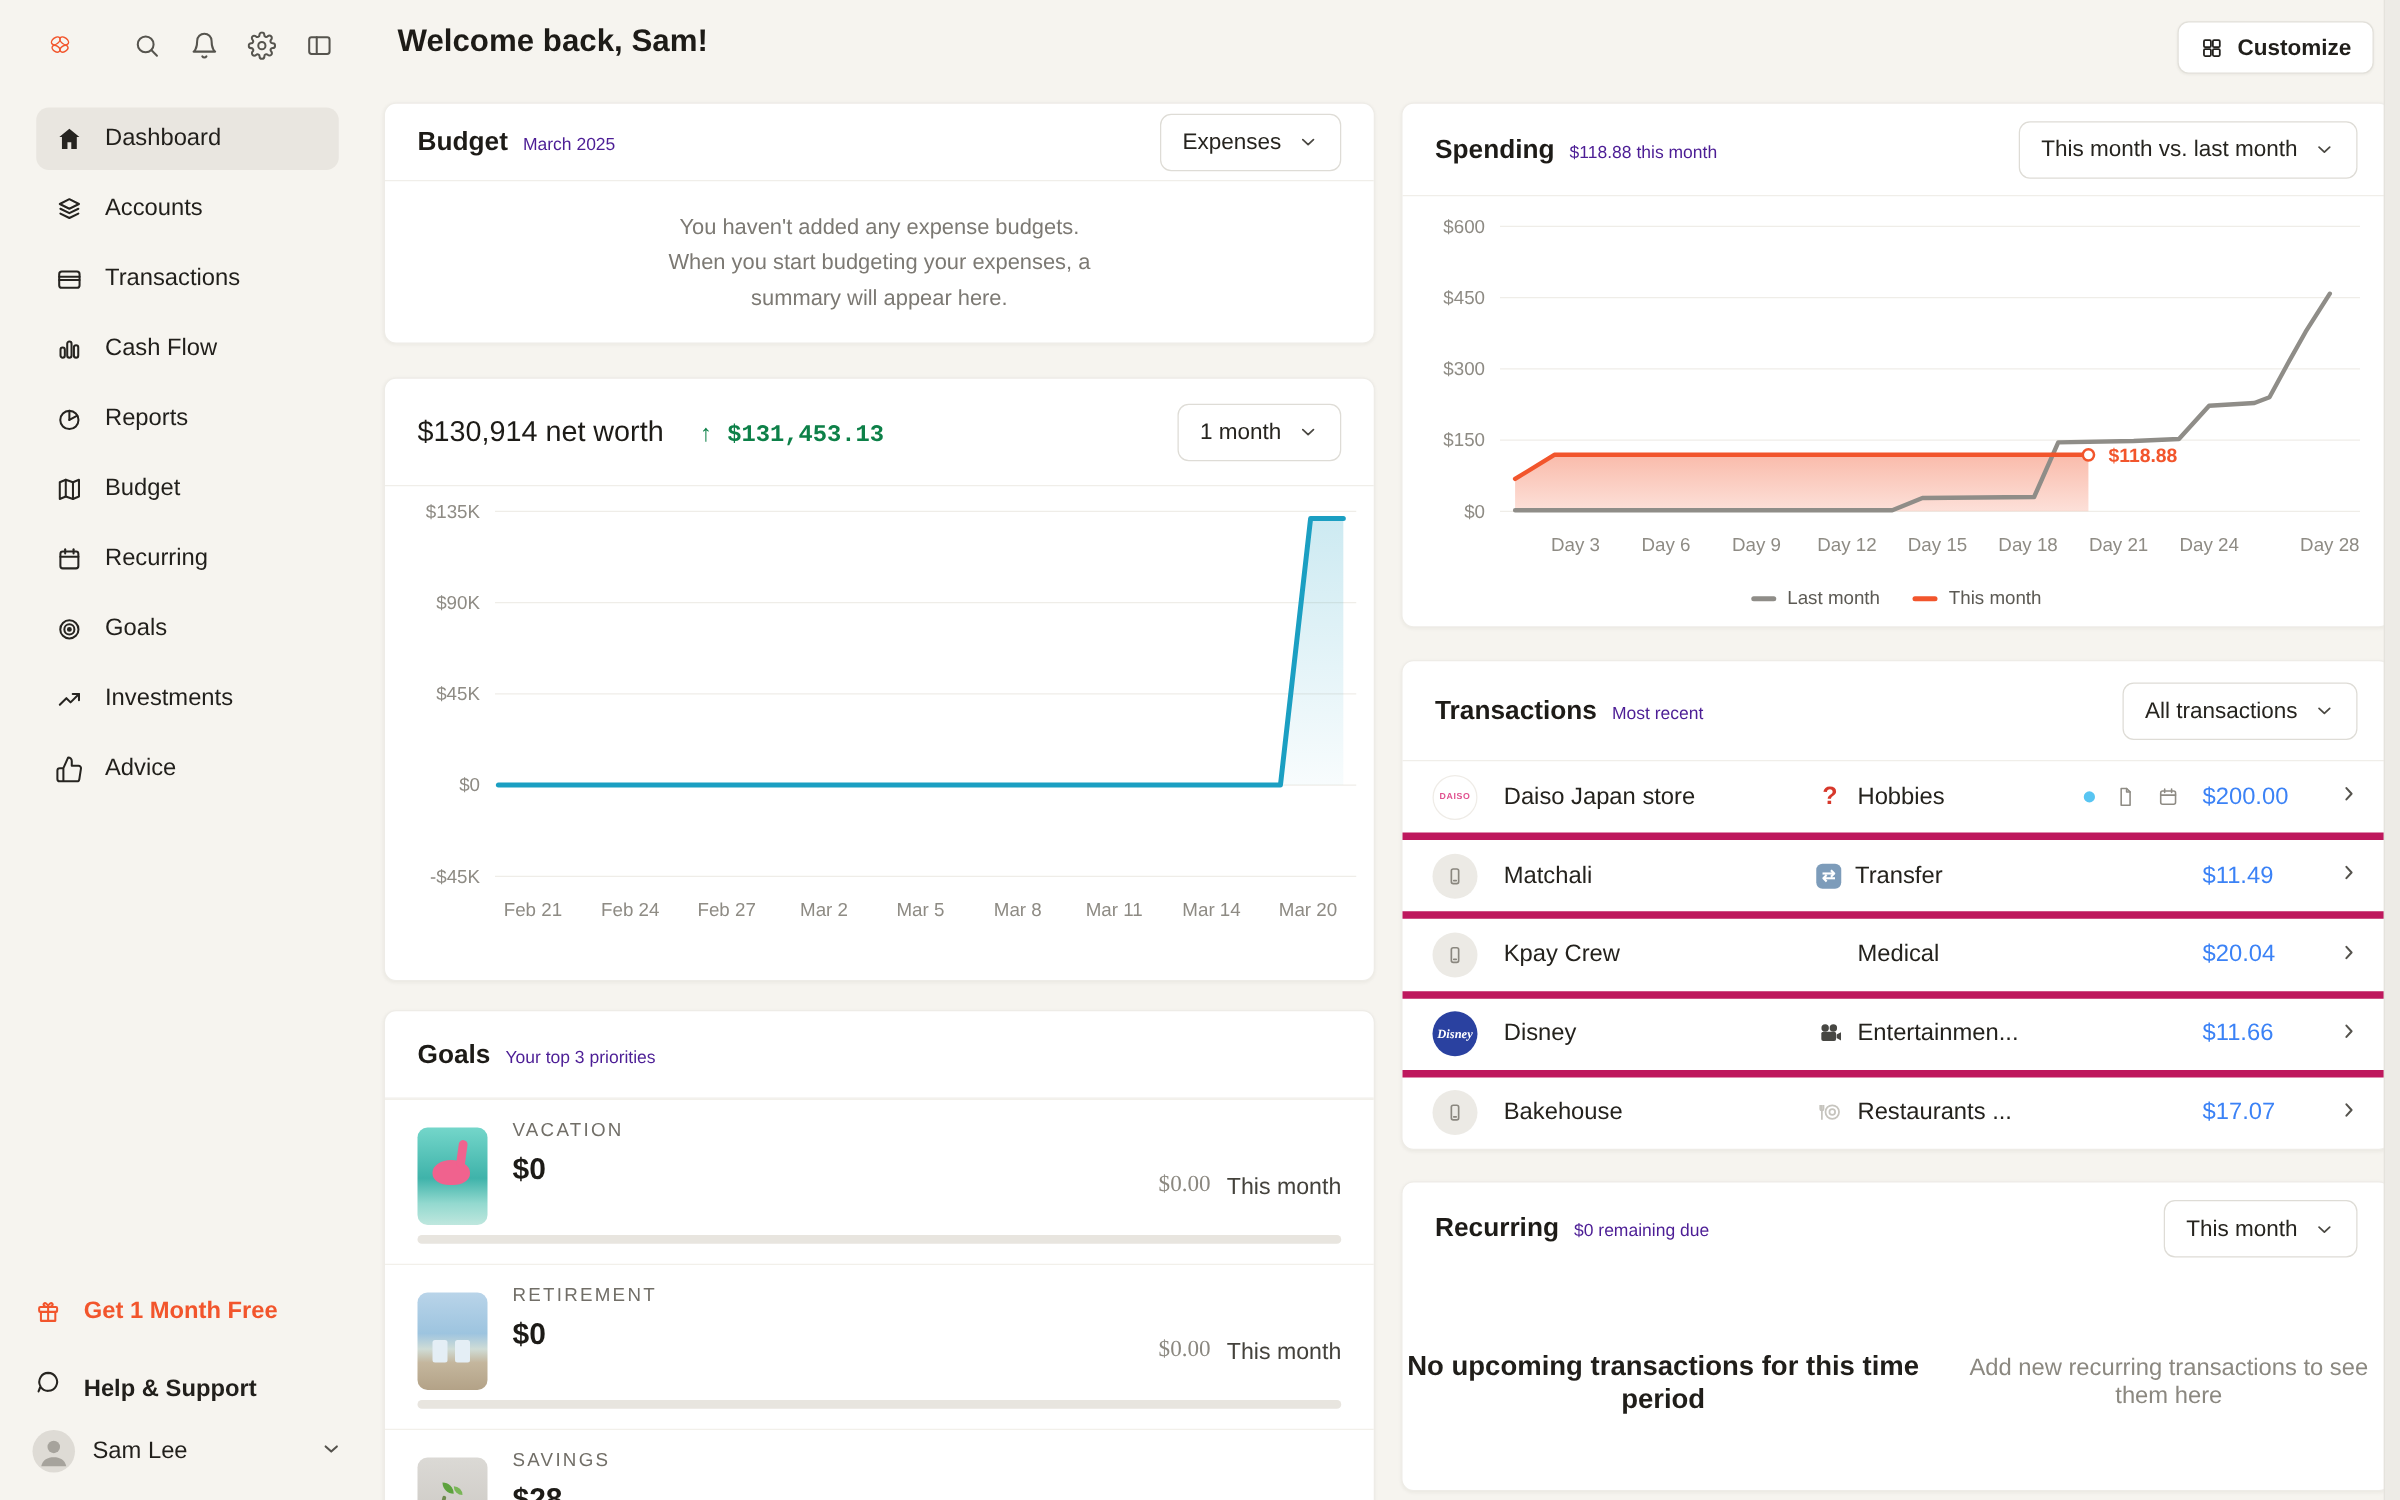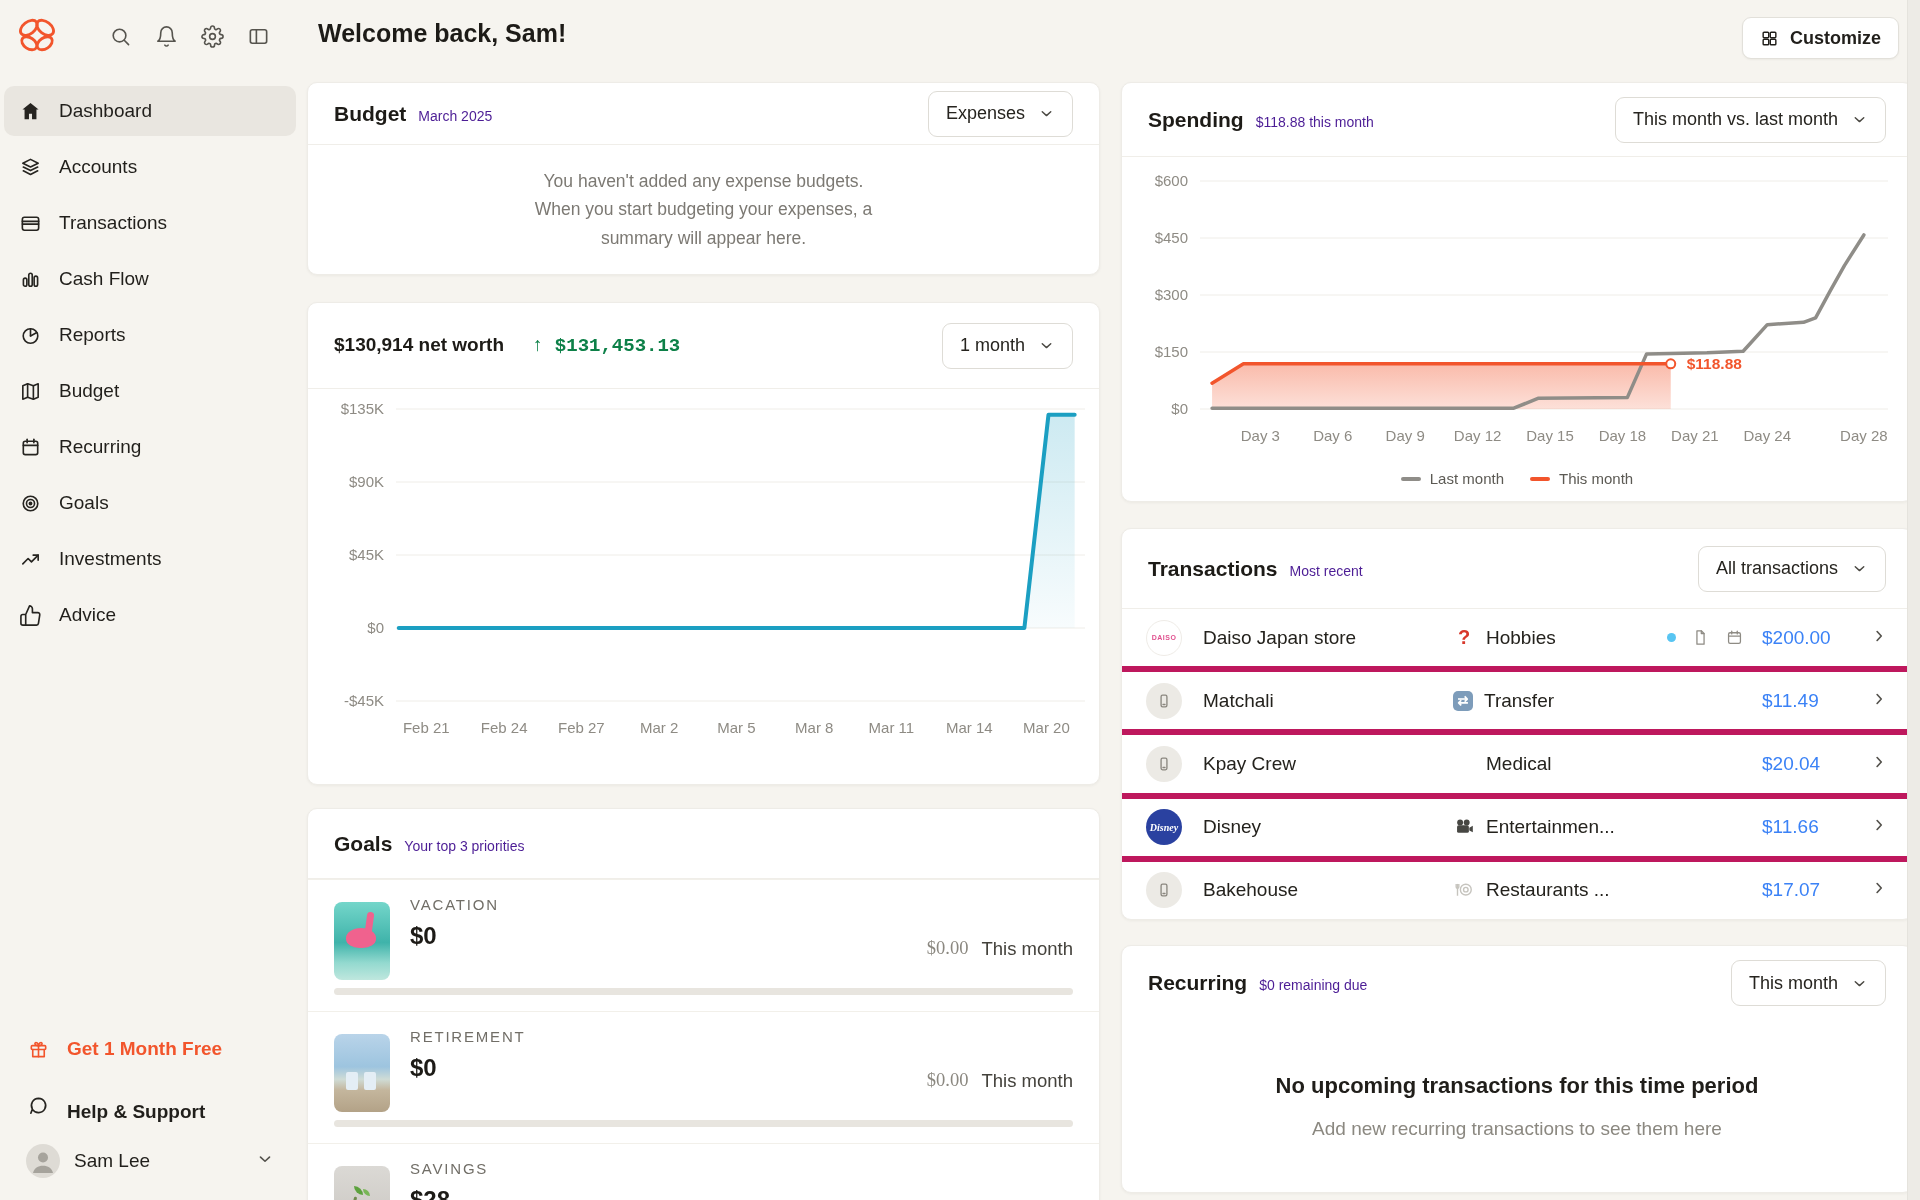--- a/index.html
+++ b/index.html
@@ -1,21 +1,21 @@
 <!DOCTYPE html>
 <html><head>
 <meta charset="utf-8">
 <style>
   *{margin:0;padding:0;box-sizing:border-box;}
   html,body{width:1920px;height:1200px;overflow:hidden;}
   body{font-family:"Liberation Sans",sans-serif;background:#f6f4ef;color:#24221d;}
   #app{position:relative;width:1920px;height:1200px;overflow:hidden;}
 
   
-  #sidebar{position:absolute;left:0;top:0;width:300px;height:1200px;padding:14px 4px;}
+  #sidebar{position:absolute;left:0;top:0;width:300px;height:1200px;padding:14px 29px;}
   .side-top{display:flex;align-items:center;height:44px;padding-left:10px;}
   .logo-svg{width:46px;height:40px;}
   .top-icons{display:flex;align-items:center;gap:14px;margin-left:44px;}
   .tib{background:none;border:none;cursor:pointer;width:32px;height:32px;display:flex;align-items:center;justify-content:center;border-radius:8px;}
   .tib svg{width:23px;height:23px;stroke:#56544e;fill:none;stroke-width:1.7;stroke-linecap:round;stroke-linejoin:round;}
   nav{margin-top:28px;}
   .nav-item{display:flex;align-items:center;height:50px;margin-bottom:6px;padding:0 14px;border-radius:10px;cursor:pointer;}
   .nav-item.active{background:#e9e6e0;}
   .nav-item .nicon{width:24px;height:24px;margin-right:17px;display:flex;align-items:center;justify-content:center;}
   .nav-item .nicon svg{width:23px;height:23px;stroke:#262420;fill:none;stroke-width:1.7;stroke-linecap:round;stroke-linejoin:round;}
@@ -48,21 +48,21 @@
   .dd{display:flex;align-items:center;gap:13px;height:46px;padding:0 17px;background:#fff;border:1px solid #dedcd6;border-radius:9px;font-size:18px;color:#26241f;font-weight:500;cursor:pointer;font-family:inherit;}
   .dd svg{width:17px;height:17px;stroke:#4a4842;fill:none;stroke-width:2;stroke-linecap:round;stroke-linejoin:round;}
 
   #budget-card{left:307px;top:82px;width:793px;height:193px;}
   #budget-card .card-head{height:62px;}
   .budget-body{height:129px;display:flex;align-items:center;justify-content:center;text-align:center;}
   .budget-empty{font-size:17.5px;line-height:1.62;color:#7c7973;white-space:pre-line;}
 
   #networth-card{left:307px;top:302px;width:793px;height:483px;}
   #networth-card .card-head{height:86px;}
-  .nw-title{font-size:19px;font-weight:700;color:#1d1b17;}
+  .nw-title{font-size:23px;font-weight:400;color:#1d1b17;}
   .nw-delta{font-size:19px;font-weight:700;color:#0d8048;margin-left:16px;font-family:Liberation Mono, monospace;}
   #networth-svg{position:absolute;left:0;top:88px;width:793px;height:360px;}
 
   #goals-card{left:307px;top:808px;width:793px;height:585px;}
   #goals-card .card-head{height:70px;}
   .grow{position:relative;height:132px;border-top:1px solid #f2f0ea;}
   .grow:first-of-type{border-top:none;}
   .goal-img{position:absolute;left:26px;top:22px;width:56px;height:78px;border-radius:8px;overflow:hidden;}
   .gi-vacation{background:linear-gradient(180deg,#74d6ca 0%,#3fb3aa 52%,#93d9cf 78%,#bfe7de 100%);}
   .gi-vacation::before{content:"";position:absolute;left:12px;top:26px;width:30px;height:20px;border-radius:50% 50% 45% 45%;background:#f0628e;}
@@ -108,21 +108,21 @@
   .pillwrap{transform:rotate(-38deg);}
   .pill{width:19px;height:10px;border-radius:6px;background:linear-gradient(90deg,#e2524a 50%,#f5c95c 50%);}
   .tmeta{display:flex;align-items:center;gap:15px;margin-right:18px;}
   .tmeta .dot{width:9px;height:9px;border-radius:50%;background:#58c5f2;}
   .tmeta svg{width:19px;height:19px;stroke:#8e8b84;fill:none;stroke-width:1.6;stroke-linecap:round;stroke-linejoin:round;}
   .tamount{min-width:92px;font-size:19px;color:#3b82f6;}
   .trow .chev{margin-left:16px;}
 
   #recurring-card{left:1121px;top:945px;width:792px;height:248px;}
   #recurring-card .card-head{height:74px;border-bottom:none;}
-  .rec-body{position:absolute;top:74px;left:0;right:0;bottom:0;display:flex;flex-direction:column;align-items:center;justify-content:center;gap:19px;text-align:center;}
+  .rec-body{position:absolute;top:74px;left:0;right:0;bottom:0;display:flex;flex-direction:row;align-items:center;justify-content:center;gap:19px;text-align:center;}
   .rec-title{font-size:22px;font-weight:700;color:#201e1a;}
   .rec-sub{font-size:19px;color:#8b8880;}
 
   .scroll-track{position:absolute;right:0;top:0;width:13px;height:1200px;background:#edebe6;border-left:1px solid #e5e3dd;}
   svg text{font-family:"Liberation Sans",sans-serif;}
 </style>
 </head>
 <body>
 
 <div id="app">

